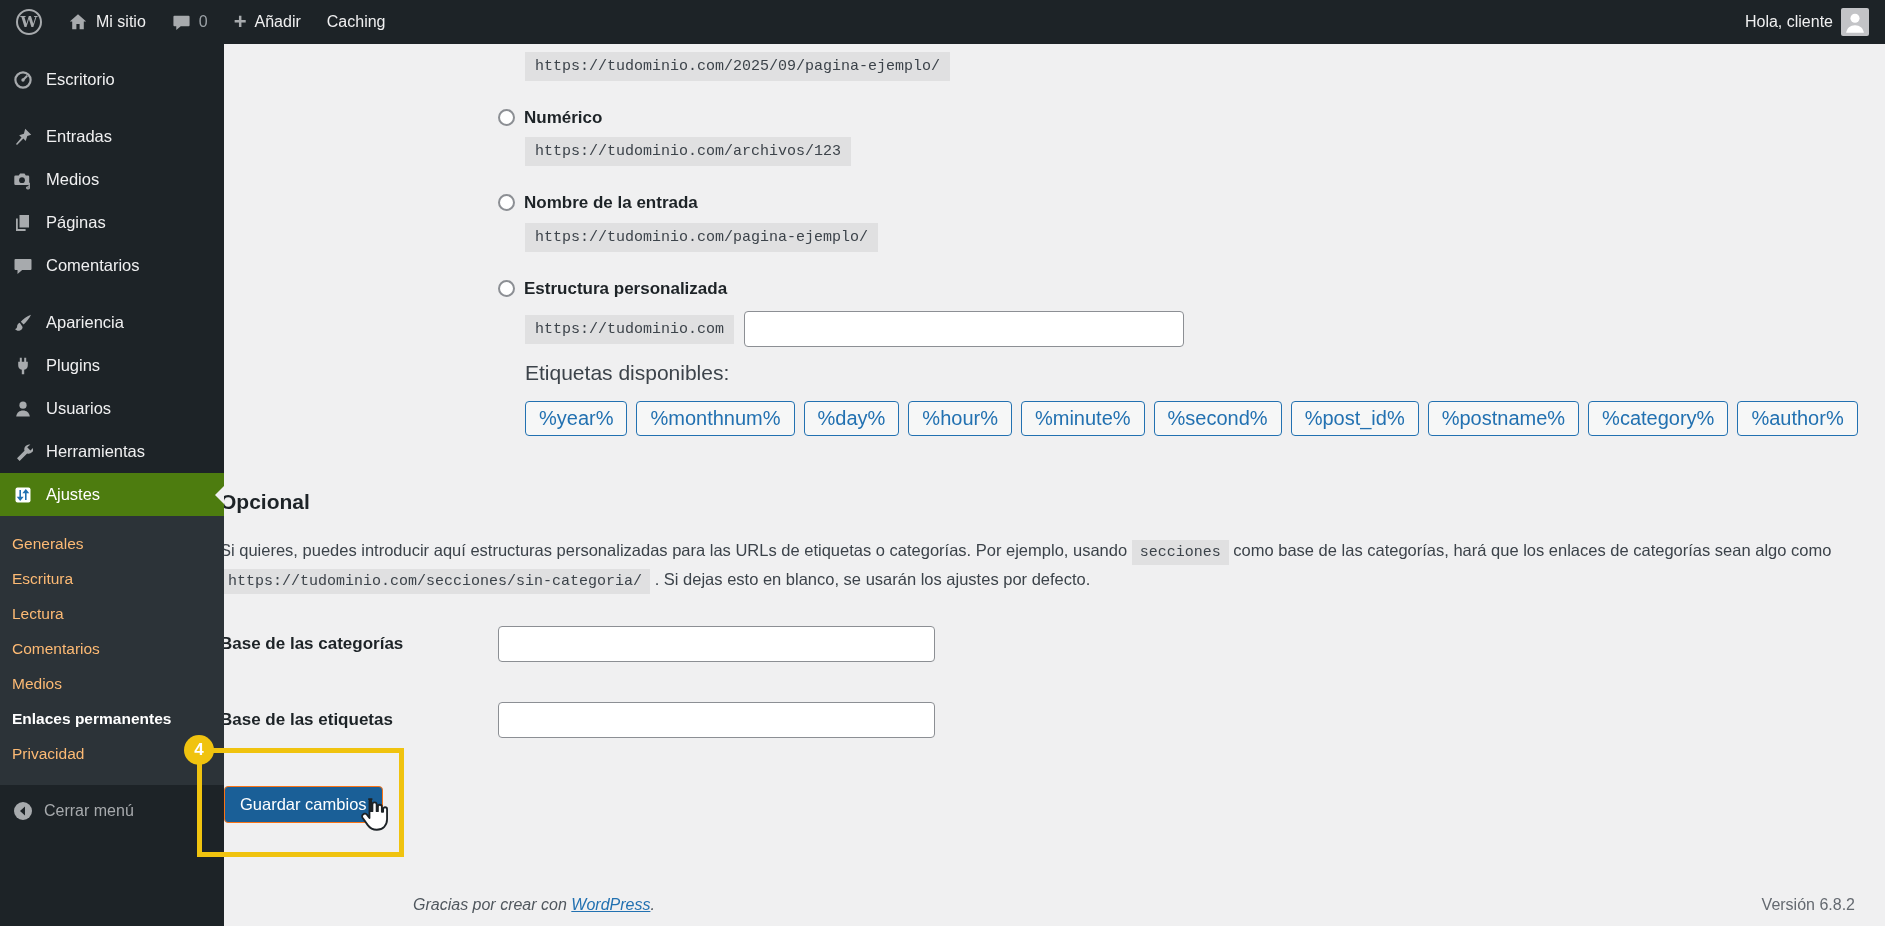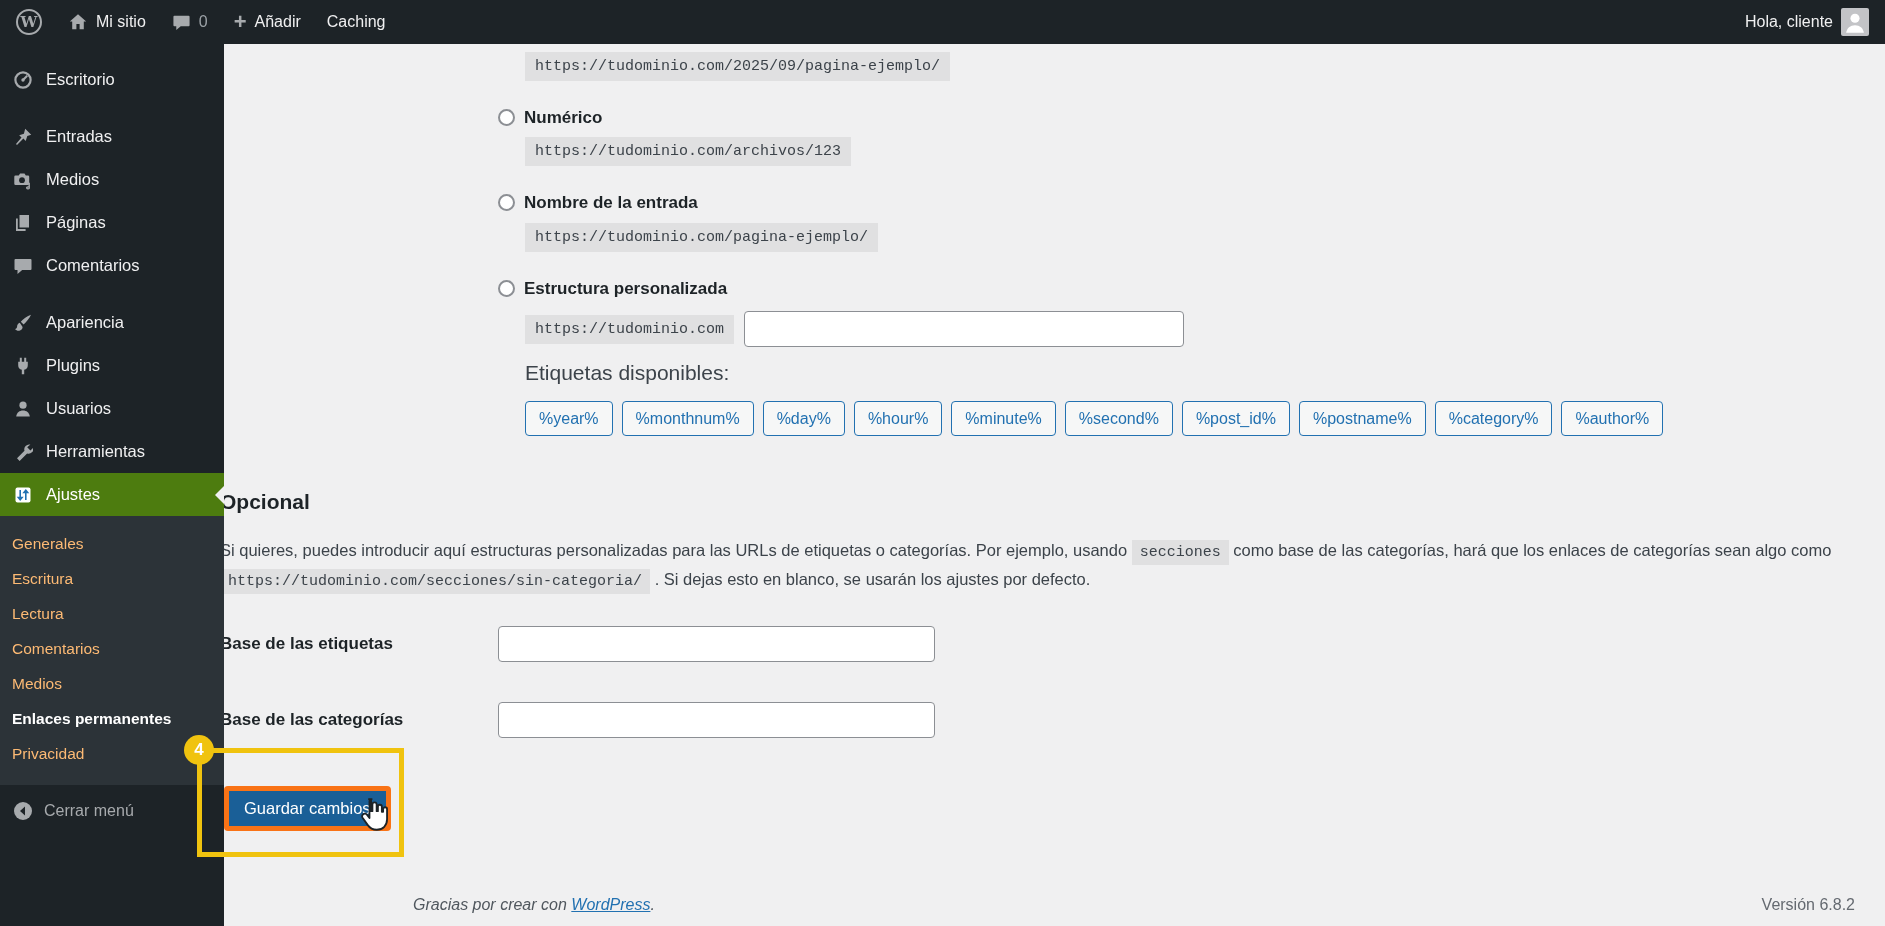--- a/index.html
+++ b/index.html
@@ -86,36 +86,36 @@
   .radio-label { font-size:17px; font-weight:600; color:#1d2327; line-height:19px; }
   .custom-row { display:flex; align-items:center; gap:10px; margin-bottom:14px; }
   .custom-input {
     width:440px; height:36px; background:#fff;
     border:1px solid #8c8f94; border-radius:4px; padding:0 10px; font-size:16px; color:#2c3338;
   }
   .tags-label { font-size:21px; color:#3c434a; margin-bottom:16px; }
   .tags-row { display:flex; gap:9px; flex-wrap:nowrap; }
   .btn-tag {
     background:#f6f7f7; border:1.5px solid #2271b1; border-radius:4px;
-    color:#2271b1; font-size:16px; font-family:"Liberation Sans", sans-serif;
+    color:#2271b1; font-size:20px; font-family:"Liberation Sans", sans-serif;
     padding:7px 13px; line-height:19px; cursor:pointer; white-space:nowrap;
   }
   .opt-title { margin-top:54px; font-size:21px; font-weight:600; color:#1d2327; }
   .opt-desc { margin-top:22px; font-size:16.5px; color:#3c434a; line-height:29px; max-width:1640px; }
   .opt-desc .code { font-size:15px; padding:2px 8px; }
   .field-row { display:flex; align-items:center; margin-top:32px; }
   .field-row + .field-row { margin-top:40px; }
   .field-label { width:278px; font-size:17px; font-weight:600; color:#1d2327; flex:none; }
   .field-input {
     width:437px; height:36px; background:#fff;
     border:1px solid #8c8f94; border-radius:4px; padding:0 10px; font-size:16px; color:#2c3338;
   }
   .btn-primary {
     margin-top:48px; margin-left:4px;
-    background:#1a5f97; border:5px solid #f97316; border-radius:4px;
+    background:#1a5f97; border:1px solid #f97316; border-radius:4px;
     color:#fff; font-size:16.5px; font-family:"Liberation Sans", sans-serif;
     padding:8px 15px; line-height:19px; cursor:pointer; display:inline-block;
   }
   .page-footer {
     position:absolute; left:220px; right:30px; bottom:12px;
     display:flex; justify-content:space-between; align-items:flex-end; font-size:16px;
   }
   .thanks { font-style:italic; color:#50575e; }
   .thanks a { color:#2271b1; text-decoration:underline; cursor:pointer; }
   .version { color:#646970; }
@@ -358,26 +358,26 @@
 
     <div class="opt-desc">
       <span>Si quieres, puedes introducir aquí estructuras personalizadas para las URLs de etiquetas o categorías. Por ejemplo, usando</span>
       <span class="code">secciones</span>
       <span>como base de las categorías, hará que los enlaces de categorías sean algo como</span><br>
       <span class="code">https://tudominio.com/secciones/sin-categoria/</span>
       <span>. Si dejas esto en blanco, se usarán los ajustes por defecto.</span>
     </div>
 
     <div class="field-row">
+      <span class="field-label">Base de las categorías</span>
+      <input class="field-input" type="text" value="" style="">
+    </div>
+
+    <div class="field-row">
       <span class="field-label">Base de las etiquetas</span>
-      <input class="field-input" type="text" value="" style="">
-    </div>
-
-    <div class="field-row">
-      <span class="field-label">Base de las categorías</span>
       <input class="field-input" type="text" value="" style="">
     </div>
 
     <button class="btn-primary">Guardar cambios</button>
 
     <div class="page-footer">
       <span class="thanks">
         <span>Gracias por crear con</span>
         <a>WordPress</a><span>.</span>
       </span>

